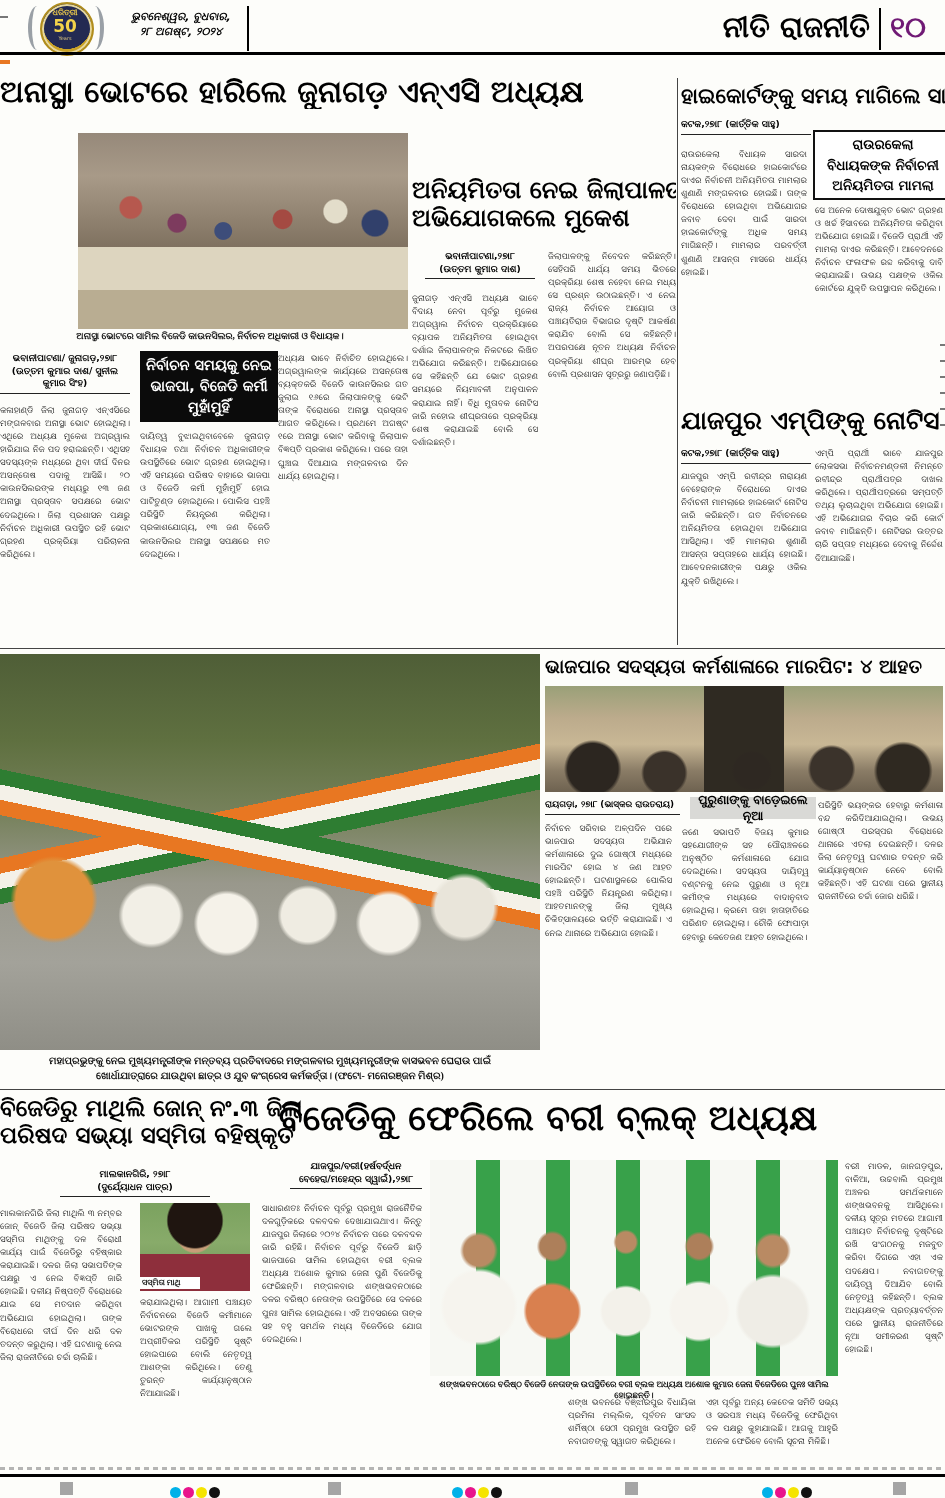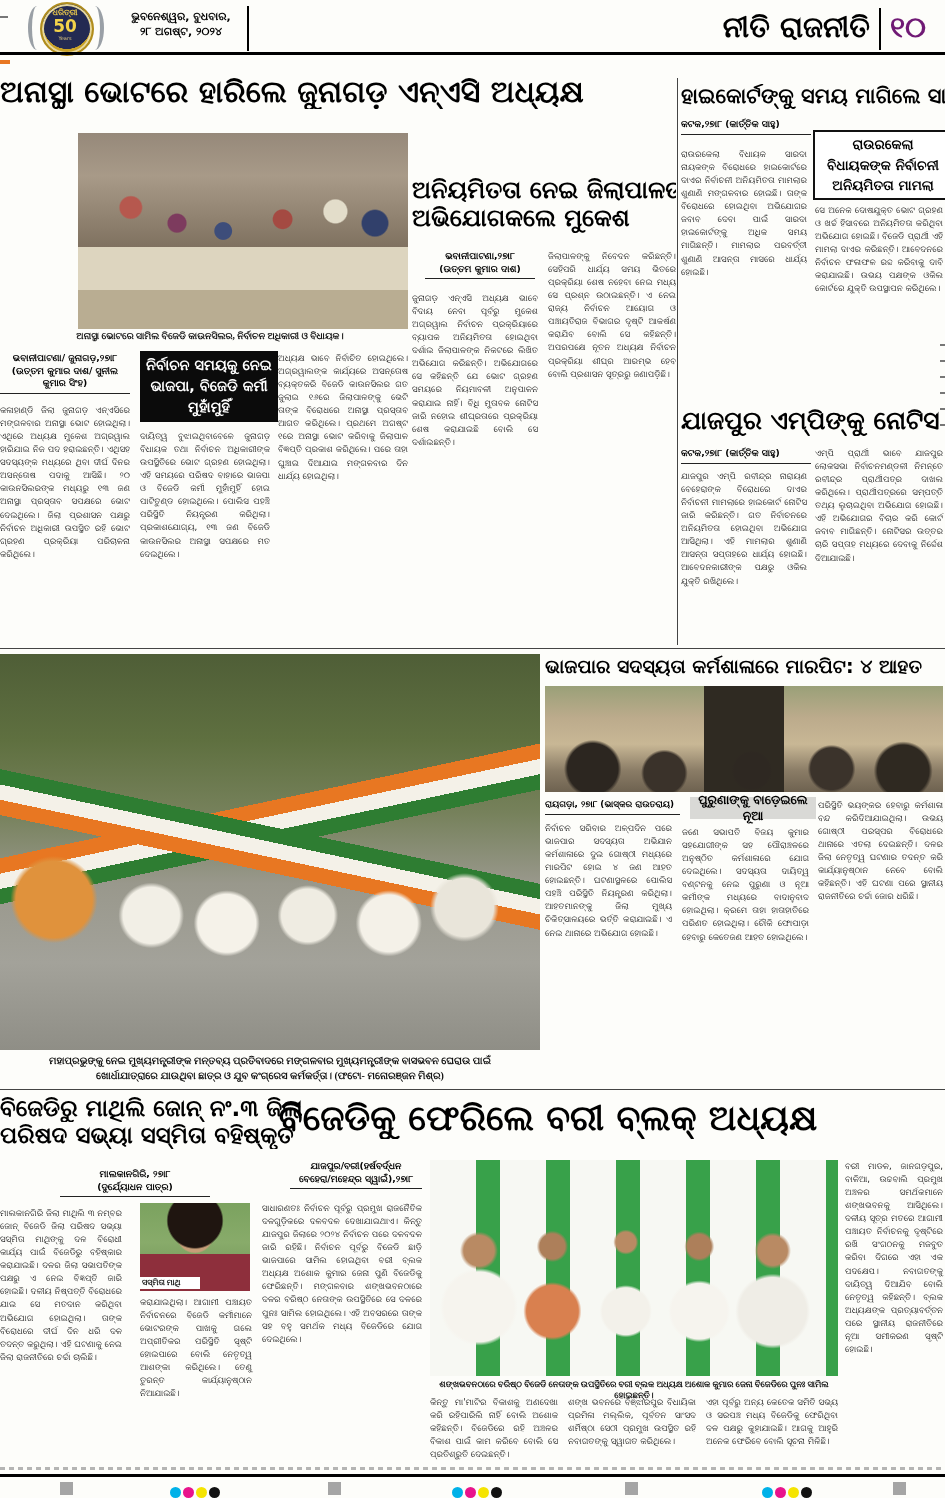--- a/index.html
+++ b/index.html
@@ -26,21 +26,21 @@
       background:radial-gradient(circle at 50% 42%,#232a52 0 62%,#c9a227 63% 100%);
       border:2px solid #b08d1e;box-shadow:0 0 0 2px #e6d8a0 inset;}
   .logo .arcL,.logo .arcR{position:absolute;top:4px;width:14px;height:44px;border:4px solid #9aa0a6;
       border-radius:50%;background:transparent;}
   .logo .arcL{left:-6px;border-right:none;border-top:none;border-bottom:none;}
   .logo .arcR{right:-6px;border-left:none;border-top:none;border-bottom:none;}
   .logo .txt{position:absolute;left:6px;top:6px;width:50px;text-align:center;color:#e7c64b;}
   .logo .brand{font-size:8px;font-weight:bold;}
   .logo .fifty{font-size:17px;font-weight:bold;line-height:1;color:#f3d34a;}
   .logo .yrs{font-size:5px;color:#d9c37a;}
-  .date-block{font-size:11px;font-weight:bold;text-align:center;line-height:1.35;color:#000;}
+  .date-block{font-size:11px;font-weight:bold;text-align:center;line-height:1.35;color:#000;font-style:italic;}
   .section-title{font-size:29px;font-weight:bold;color:#000;}
   .page-num{font-size:29px;font-weight:bold;color:#701a75;}
   
   .photo{overflow:hidden;}
   .photo-meeting{background:
      radial-gradient(circle at 16% 38%,#b6584e 0 3.5%,transparent 4%),
      radial-gradient(circle at 30% 46%,#7d3b5e 0 3.5%,transparent 4%),
      radial-gradient(circle at 44% 50%,#3d4d7a 0 4%,transparent 4.5%),
      radial-gradient(circle at 62% 44%,#a44a42 0 4%,transparent 4.5%),
      radial-gradient(circle at 78% 40%,#e3ddca 0 4%,transparent 4.5%),
@@ -193,21 +193,20 @@
   <div class="abs body-txt" style="left:140px;top:1296px;width:112px;height:166px">କରାଯାଇଥିଲା। ଆଗାମୀ ପଞ୍ଚାୟତ ନିର୍ବାଚନରେ ବିଜେଡି କର୍ମୀମାନେ ଭୋଟରଙ୍କ ପାଖକୁ ଗଲେ ଅପ୍ରୀତିକର ପରିସ୍ଥିତି ସୃଷ୍ଟି ହୋଇପାରେ ବୋଲି ନେତୃତ୍ୱ ଆଶଙ୍କା କରିଥିଲେ। ତେଣୁ ତୁରନ୍ତ କାର୍ଯ୍ୟାନୁଷ୍ଠାନ ନିଆଯାଇଛି।</div>
 
   <div class="abs hl nowrap" style="left:258px;top:1098px;width:580px;font-size:35px;text-align:center">ବିଜେଡିକୁ ଫେରିଲେ ବରୀ ବ୍ଲକ୍ ଅଧ୍ୟକ୍ଷ</div>
   <div class="abs byline byline-rule" style="left:290px;top:1160px;width:132px">
     <div>ଯାଜପୁର/ବରୀ(ହର୍ଷବର୍ଦ୍ଧନ</div>
     <div>ବେହେରା/ମହେନ୍ଦ୍ର ସ୍ୱାଇଁ),୨୭ା୮</div>
   </div>
   <div class="abs body-txt" style="left:262px;top:1202px;width:160px;height:260px">ସାଧାରଣତଃ ନିର୍ବାଚନ ପୂର୍ବରୁ ପ୍ରମୁଖ ରାଜନୈତିକ ଦଳଗୁଡ଼ିକରେ ଦଳବଦଳ ଦେଖାଯାଇଥାଏ। କିନ୍ତୁ ଯାଜପୁର ଜିଲାରେ ୨୦୨୪ ନିର୍ବାଚନ ପରେ ଦଳବଦଳ ଜାରି ରହିଛି। ନିର୍ବାଚନ ପୂର୍ବରୁ ବିଜେଡି ଛାଡ଼ି ଭାଜପାରେ ସାମିଲ ହୋଇଥିବା ବରୀ ବ୍ଲକ ଅଧ୍ୟକ୍ଷ ଅଶୋକ କୁମାର ଜେନା ପୁଣି ବିଜେଡିକୁ ଫେରିଛନ୍ତି। ମଙ୍ଗଳବାର ଶଙ୍ଖଭବନଠାରେ ଦଳର ବରିଷ୍ଠ ନେତାଙ୍କ ଉପସ୍ଥିତିରେ ସେ ଦଳରେ ପୁନଃ ସାମିଲ ହୋଇଥିଲେ। ଏହି ଅବସରରେ ତାଙ୍କ ସହ ବହୁ ସମର୍ଥକ ମଧ୍ୟ ବିଜେଡିରେ ଯୋଗ ଦେଇଥିଲେ।</div>
   <div class="abs photo photo-bjd" style="left:430px;top:1160px;width:408px;height:216px"></div>
   <div class="abs caption" style="left:430px;top:1379px;width:408px;font-size:8.5px;text-align:center">ଶଙ୍ଖଭବନଠାରେ ବରିଷ୍ଠ ବିଜେଡି ନେତାଙ୍କ ଉପସ୍ଥିତିରେ ବରୀ ବ୍ଲକ ଅଧ୍ୟକ୍ଷ ଅଶୋକ କୁମାର ଜେନା ବିଜେଡିରେ ପୁନଃ ସାମିଲ ହୋଇଛନ୍ତି।</div>
-  <div class="abs body-txt" style="left:430px;top:1396px;width:128px;height:66px">କିନ୍ତୁ ମା'ମାଟିର ବିକାଶକୁ ଅଣଦେଖା କରି ରହିପାରିଲି ନାହିଁ ବୋଲି ଅଶୋକ କହିଛନ୍ତି। ବିଜେଡିରେ ରହି ଅଞ୍ଚଳର ବିକାଶ ପାଇଁ କାମ କରିବେ ବୋଲି ସେ ପ୍ରତିଶ୍ରୁତି ଦେଇଛନ୍ତି।</div>
   <div class="abs body-txt" style="left:568px;top:1396px;width:128px;height:66px">ଶଙ୍ଖ ଭବନରେ ବିଞ୍ଝାରପୁର ବିଧାୟିକା ପ୍ରମିଳା ମଲ୍ଲିକ, ପୂର୍ବତନ ସାଂସଦ ଶର୍ମିଷ୍ଠା ସେଠୀ ପ୍ରମୁଖ ଉପସ୍ଥିତ ରହି ନବାଗତଙ୍କୁ ସ୍ୱାଗତ କରିଥିଲେ।</div>
   <div class="abs body-txt" style="left:706px;top:1396px;width:132px;height:66px">ଏହା ପୂର୍ବରୁ ଅନ୍ୟ କେତେକ ସମିତି ସଭ୍ୟ ଓ ସରପଞ୍ଚ ମଧ୍ୟ ବିଜେଡିକୁ ଫେରିଥିବା ଦଳ ପକ୍ଷରୁ କୁହାଯାଇଛି। ଆଗକୁ ଆହୁରି ଅନେକ ଫେରିବେ ବୋଲି ସୂଚନା ମିଳିଛି।</div>
   <div class="abs body-txt" style="left:845px;top:1160px;width:98px;height:302px">ବରୀ ମାଡଳ, ଜାନଗଡ଼ପୁର, ବାଳିଆ, ଉଚ୍ଚବାଲି ପ୍ରମୁଖ ଅଞ୍ଚଳର ସମର୍ଥକମାନେ ଶଙ୍ଖଭବନକୁ ଆସିଥିଲେ। ଦଳୀୟ ସୂତ୍ର ମତରେ ଆଗାମୀ ପଞ୍ଚାୟତ ନିର୍ବାଚନକୁ ଦୃଷ୍ଟିରେ ରଖି ସଂଗଠନକୁ ମଜବୁତ କରିବା ଦିଗରେ ଏହା ଏକ ପଦକ୍ଷେପ। ନବାଗତଙ୍କୁ ଦାୟିତ୍ୱ ଦିଆଯିବ ବୋଲି ନେତୃତ୍ୱ କହିଛନ୍ତି। ବ୍ଲକ ଅଧ୍ୟକ୍ଷଙ୍କ ପ୍ରତ୍ୟାବର୍ତ୍ତନ ପରେ ସ୍ଥାନୀୟ ରାଜନୀତିରେ ନୂଆ ସମୀକରଣ ସୃଷ୍ଟି ହୋଇଛି।</div>
 
   <div class="abs micro" style="left:0;top:1467px;width:945px;height:3px"></div>
   <div class="abs rule-h" style="left:0;top:1474px;width:945px;height:3px"></div>
   <div class="abs" style="left:0;top:1482px;width:945px;height:14px">
     <span class="sq abs" style="left:60px;top:0"></span>
     <span class="abs" style="left:170px;top:1px">
       <span class="dot" style="background:#00b1e8"></span><span class="dot" style="background:#e8148c"></span><span class="dot" style="background:#f5e400"></span><span class="dot" style="background:#111"></span>

